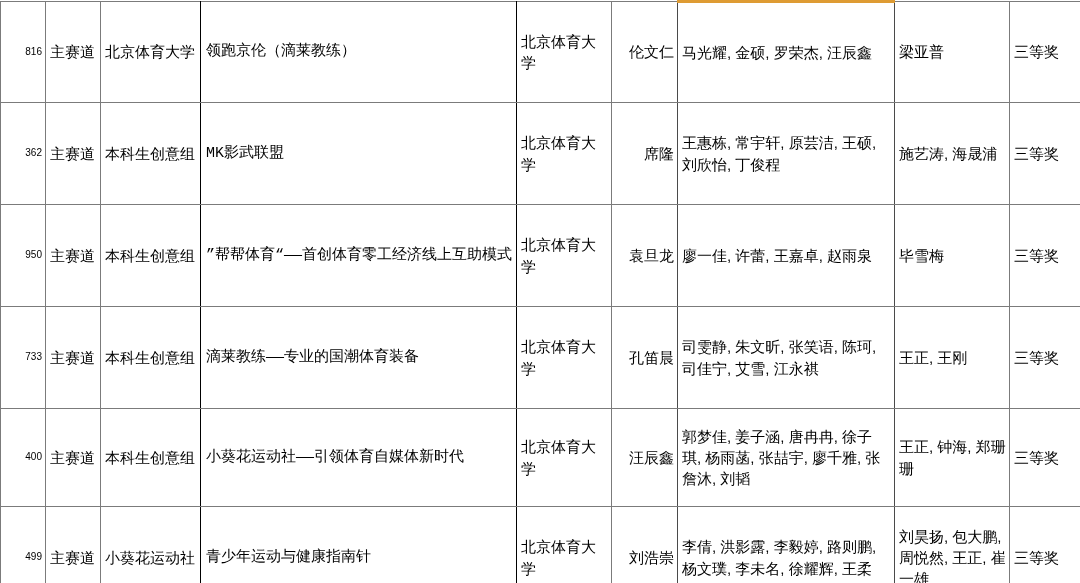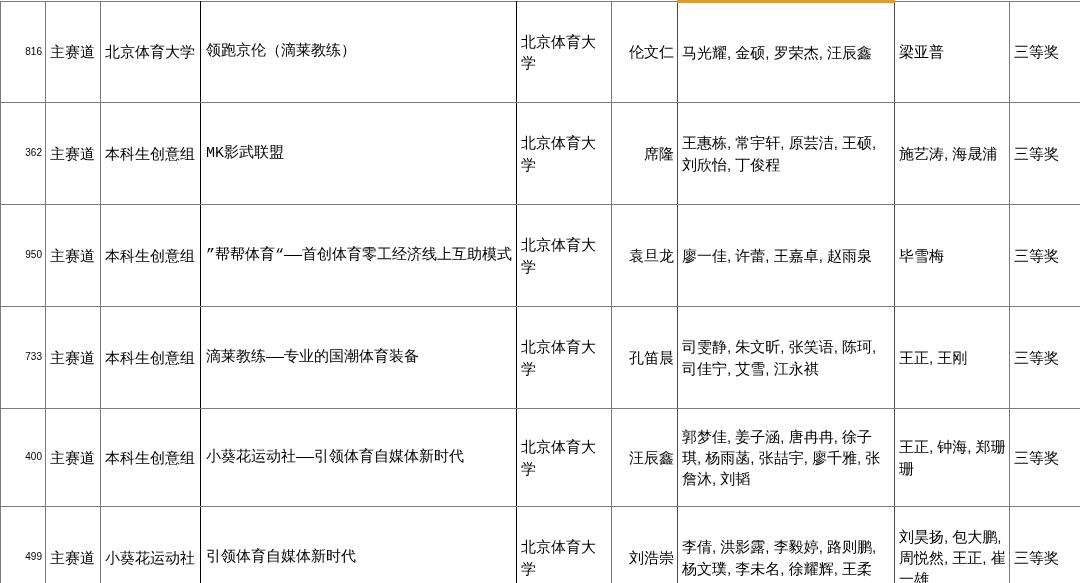--- a/index.html
+++ b/index.html
@@ -118,21 +118,21 @@
       <td class="c-leader"><span>汪辰鑫</span></td>
       <td class="c-members"><span>郭梦佳, 姜子涵, 唐冉冉, 徐子琪, 杨雨菡, 张喆宇, 廖千雅, 张詹沐, 刘韬</span></td>
       <td class="c-advisors"><span>王正, 钟海, 郑珊珊</span></td>
       <td class="c-award"><span>三等奖</span></td>
     </tr>
 
     <tr class="r821">
       <td class="c-id"><span>499</span></td>
       <td class="c-track"><span>主赛道</span></td>
       <td class="c-group"><span>小葵花运动社</span></td>
-      <td class="c-project"><span>引领体育自媒体新时代</span></td>
+      <td class="c-project"><span>青少年运动与健康指南针</span></td>
       <td class="c-school"><span>北京体育大学</span></td>
       <td class="c-leader"><span>刘浩崇</span></td>
       <td class="c-members"><span>李倩, 洪影露, 李毅婷, 路则鹏, 杨文璞, 李未名, 徐耀辉, 王柔</span></td>
       <td class="c-advisors"><span>刘昊扬, 包大鹏, 周悦然, 王正, 崔一雄</span></td>
       <td class="c-award"><span>三等奖</span></td>
     </tr>
 
   </tbody>
 </table>
 

